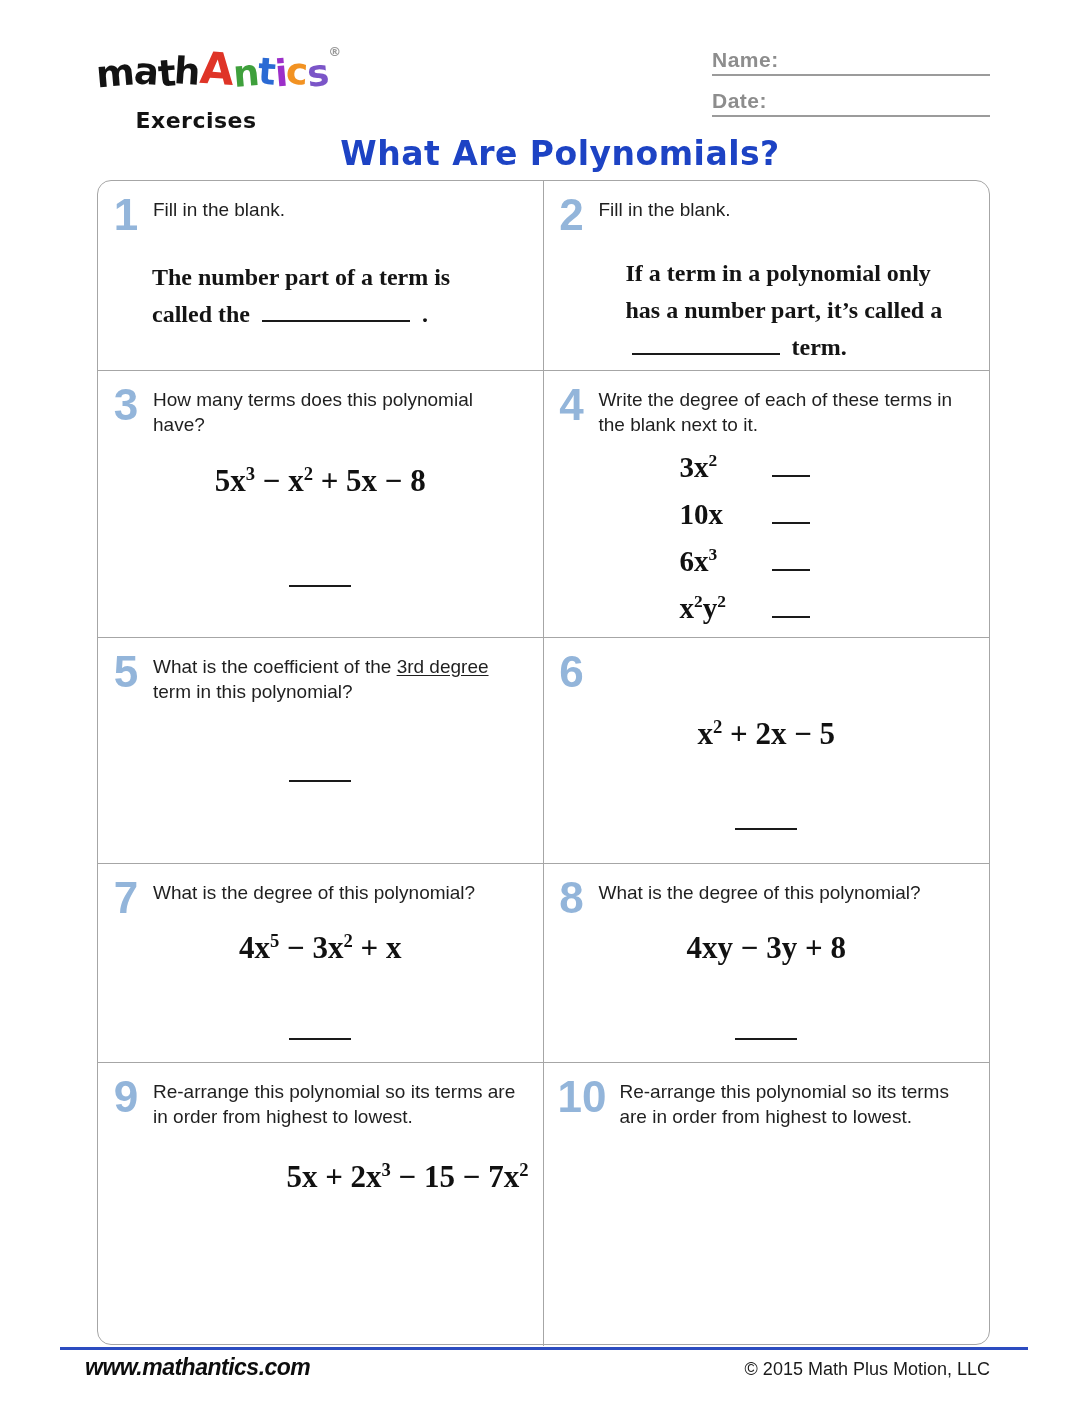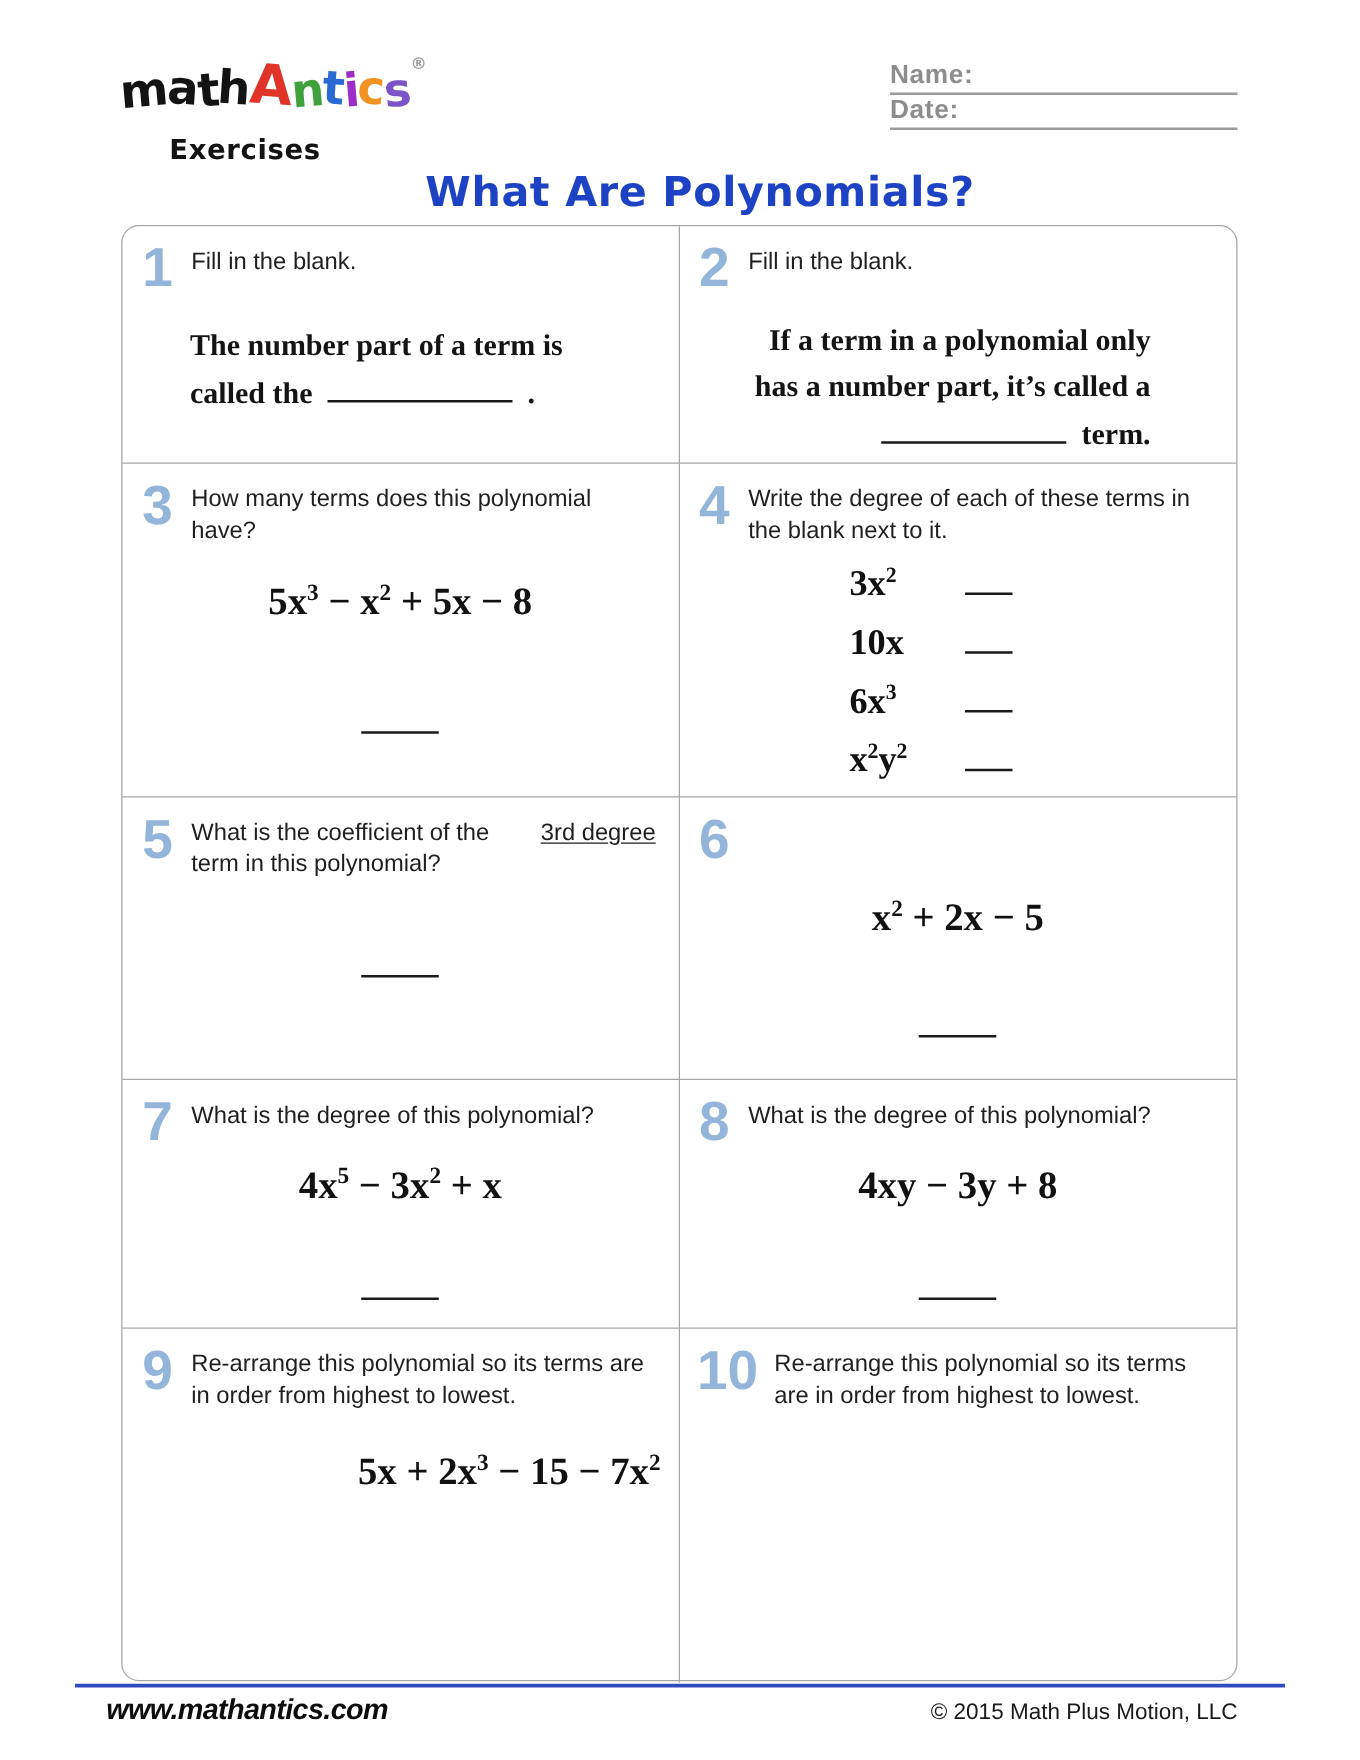--- a/index.html
+++ b/index.html
@@ -10,42 +10,42 @@
   .logo-block { position:absolute; left:96px; top:44px; width:200px; text-align:center; }
   .logo-word { font-family:"DejaVu Sans", sans-serif; font-weight:bold; font-size:37px; letter-spacing:-1px; white-space:nowrap; }
   .logo-ch { display:inline-block; }
   .logo-ch:nth-child(odd)  { transform:rotate(-5deg) translateY(1px); }
   .logo-ch:nth-child(even) { transform:rotate(4deg)  translateY(-1px); }
   .logo-ch:nth-child(6) { font-size:44px; }
   .logo-reg { font-size:13px; color:#9a9a9a; vertical-align:top; }
   .logo-sub { font-family:"DejaVu Sans", sans-serif; font-weight:bold; font-size:22px; color:#131313; margin-top:13px; letter-spacing:0.5px; }
 
   .namedate { position:absolute; left:712px; top:48px; width:278px; }
-  .nd-row { border-bottom:2px solid #9b9b9b; padding-bottom:2px; }
+  .nd-row { border-bottom:2px solid #9b9b9b; margin-bottom:13px; padding-bottom:2px; }
   .nd-label { font-size:21px; font-weight:bold; color:#8d8d8d; letter-spacing:0.5px; }
 
   .page-title { position:absolute; left:16px; top:134px; width:100%; text-align:center;
     font-family:"DejaVu Sans", sans-serif; font-weight:bold; font-size:33px; color:#1d43c4; letter-spacing:0.5px; }
 
   
   .qtable { position:absolute; left:97px; top:180px; width:893px; height:1165px;
     display:grid; grid-template-columns:1fr 1fr; grid-template-rows:190px 267px 226px 199px 283px;
     border:1.5px solid #a6a6a6; border-radius:14px; }
   .cell { position:relative; padding:12px 14px 0 14px; }
   .cell.colL { border-right:1.5px solid #a6a6a6; }
   .cell.rN   { border-bottom:1.5px solid #a6a6a6; }
 
   .cell-head { display:flex; gap:13px; align-items:flex-start; }
   .qnum { flex:none; font-size:44px; line-height:0.9; font-weight:bold; color:#93b5da; min-width:28px; text-align:center; transform:translateY(2px); }
   .qinstr { font-size:19px; line-height:1.32; color:#1f1f1f; padding-top:4px; max-width:375px; }
-  .u { text-decoration:underline; text-underline-offset:2px;margin-left:36px; }
+  .u { text-decoration:underline; text-underline-offset:2px; }
 
   .serif-body { font-family:"Liberation Serif", serif; font-weight:bold; font-size:24px; line-height:1.55;
     color:#141414; margin:26px 0 0 40px; max-width:360px; }
-  .cell-q2 .serif-body { margin-left:23px; max-width:340px; margin-top:22px;text-align:right; }
+  .cell-q2 .serif-body { margin-left:68px; max-width:340px; margin-top:22px; }
   .blank-inline { display:inline-block; width:148px; border-bottom:2.5px solid #1a1a1a; height:1.1em; vertical-align:baseline; margin:0 6px; }
 
   .eq { font-family:"Liberation Serif", serif; font-weight:bold; font-size:31px; color:#111; text-align:center; margin-top:26px; }
   .eq sup { font-size:60%; line-height:0; }
   .r4 .eq { margin-top:14px; }
   .r5 .eq { margin-top:30px;text-align:right; }
 
   .ans-blank { display:block; width:62px; border-bottom:2.5px solid #1a1a1a; margin:0 auto; }
   .cell-q3 .ans-blank { margin-top:86px; }
   .r3 .ans-blank { margin-top:76px; }

